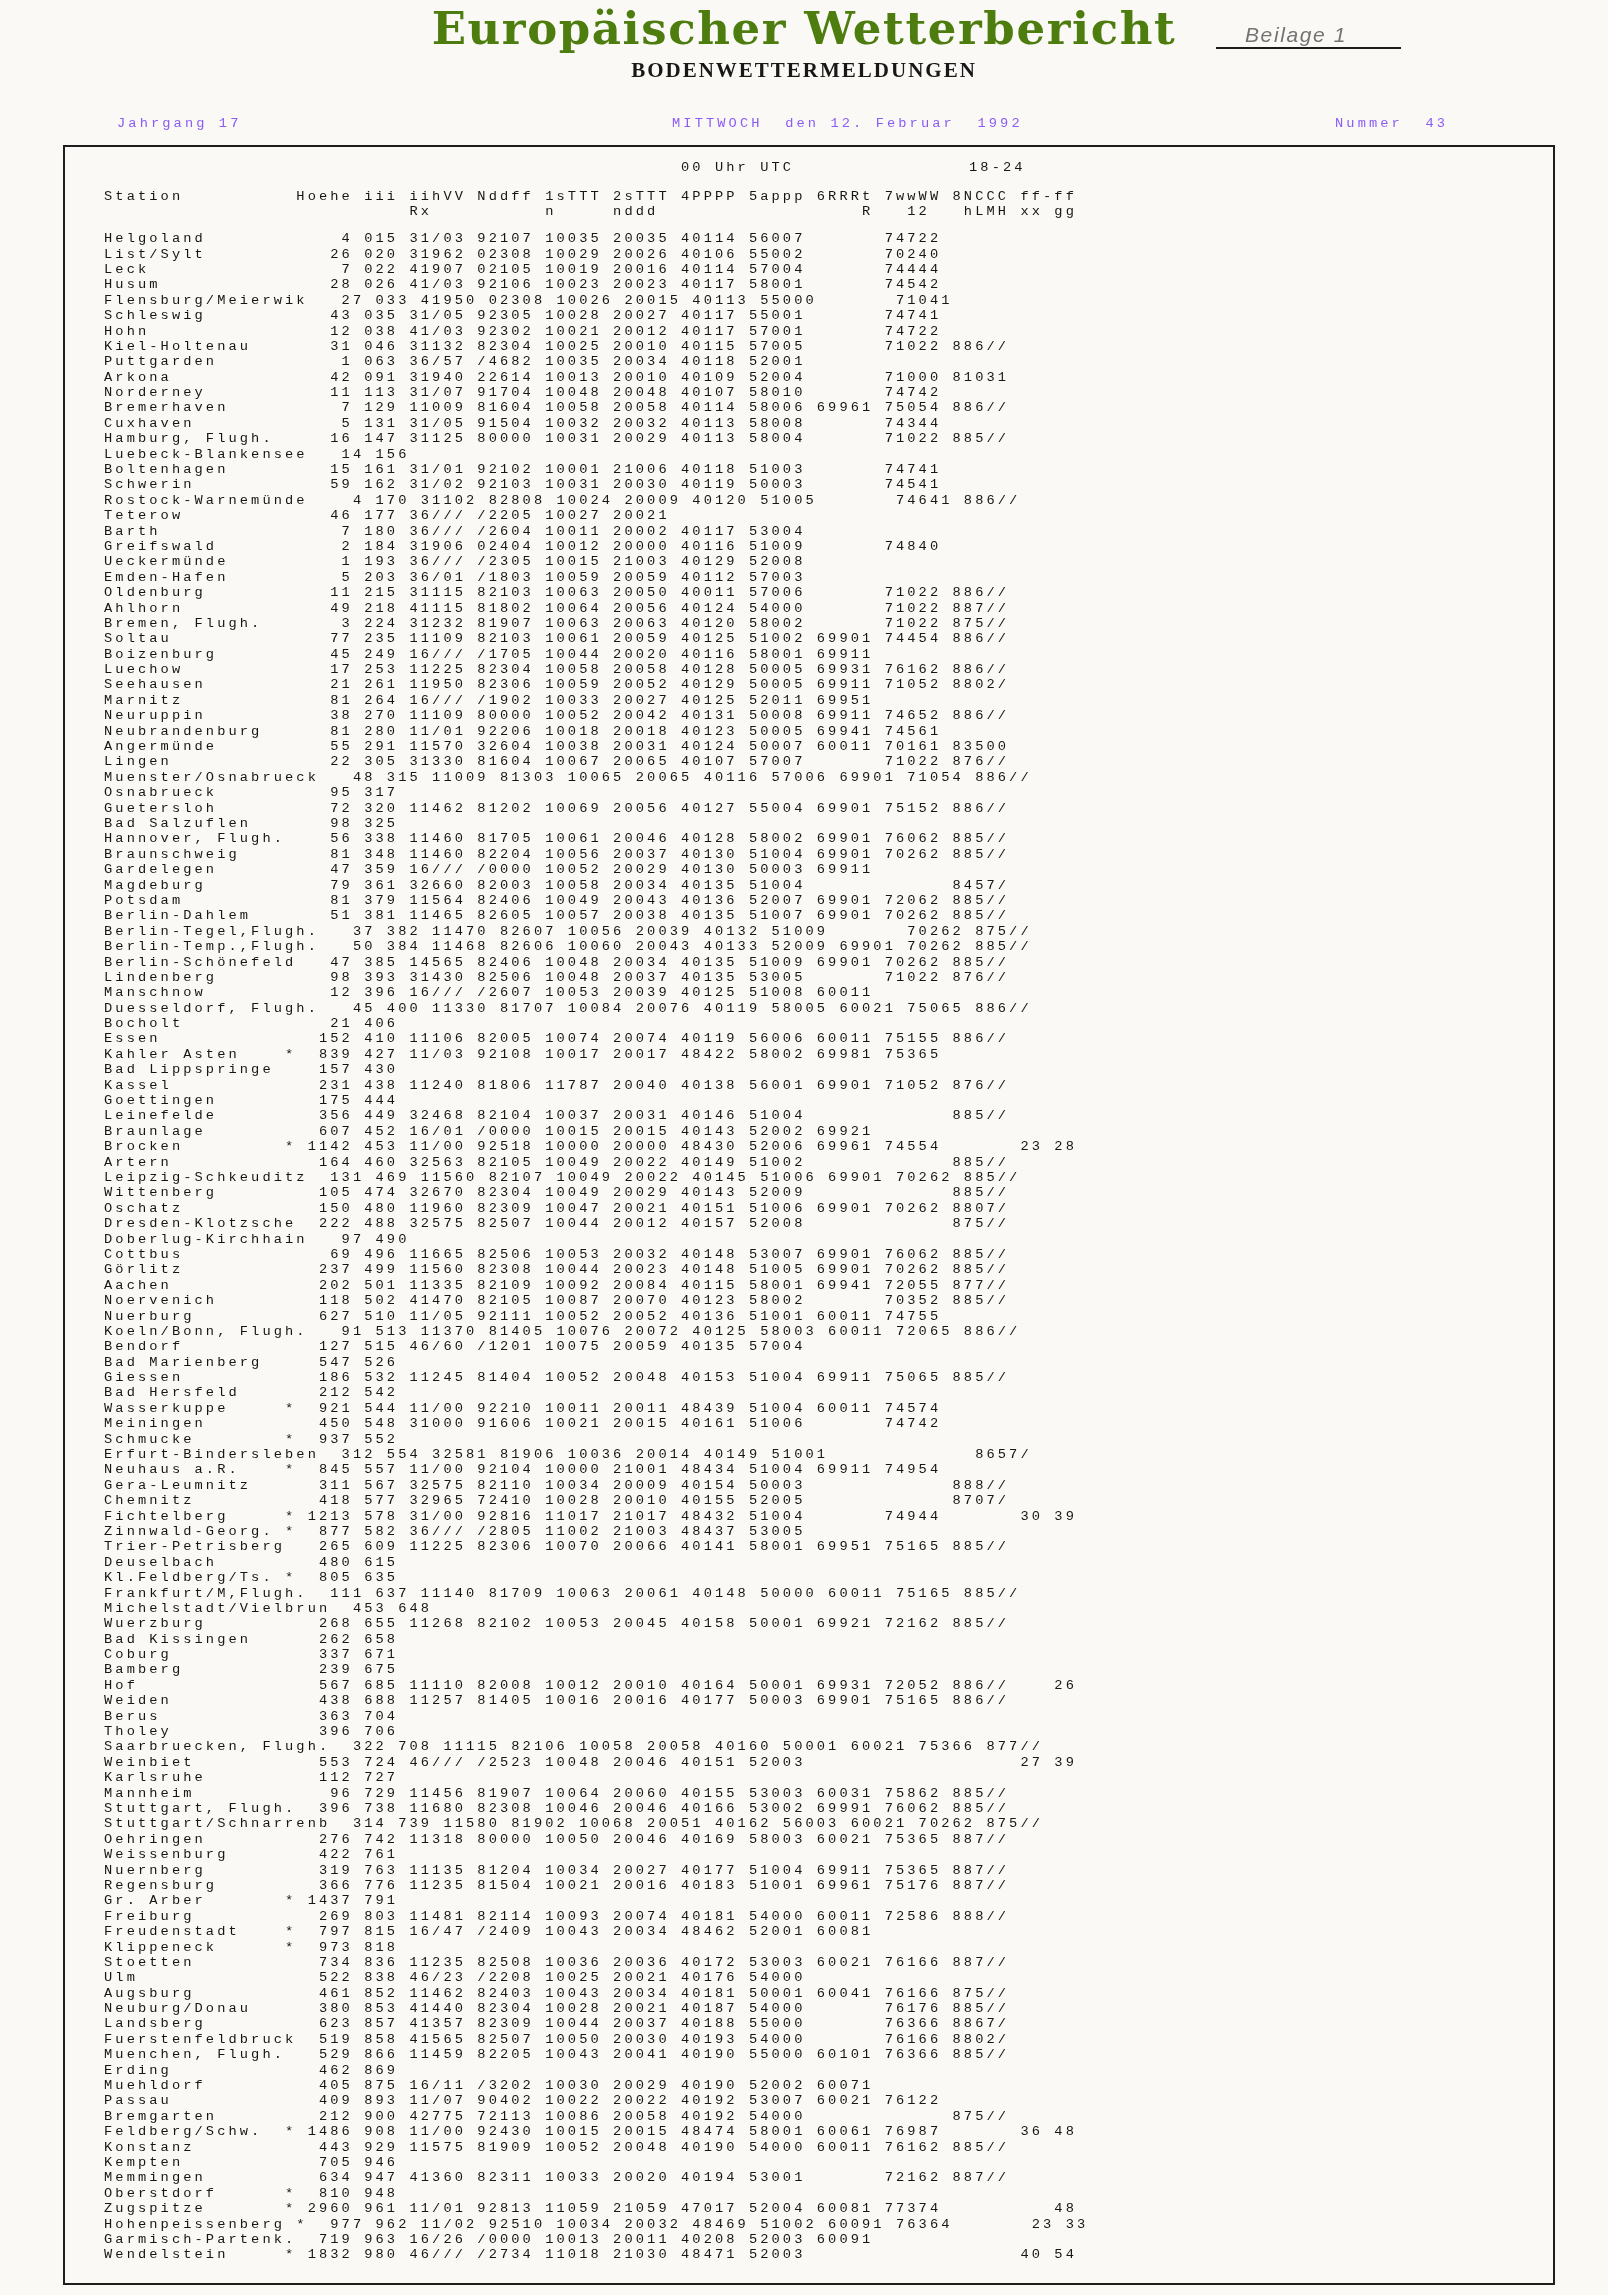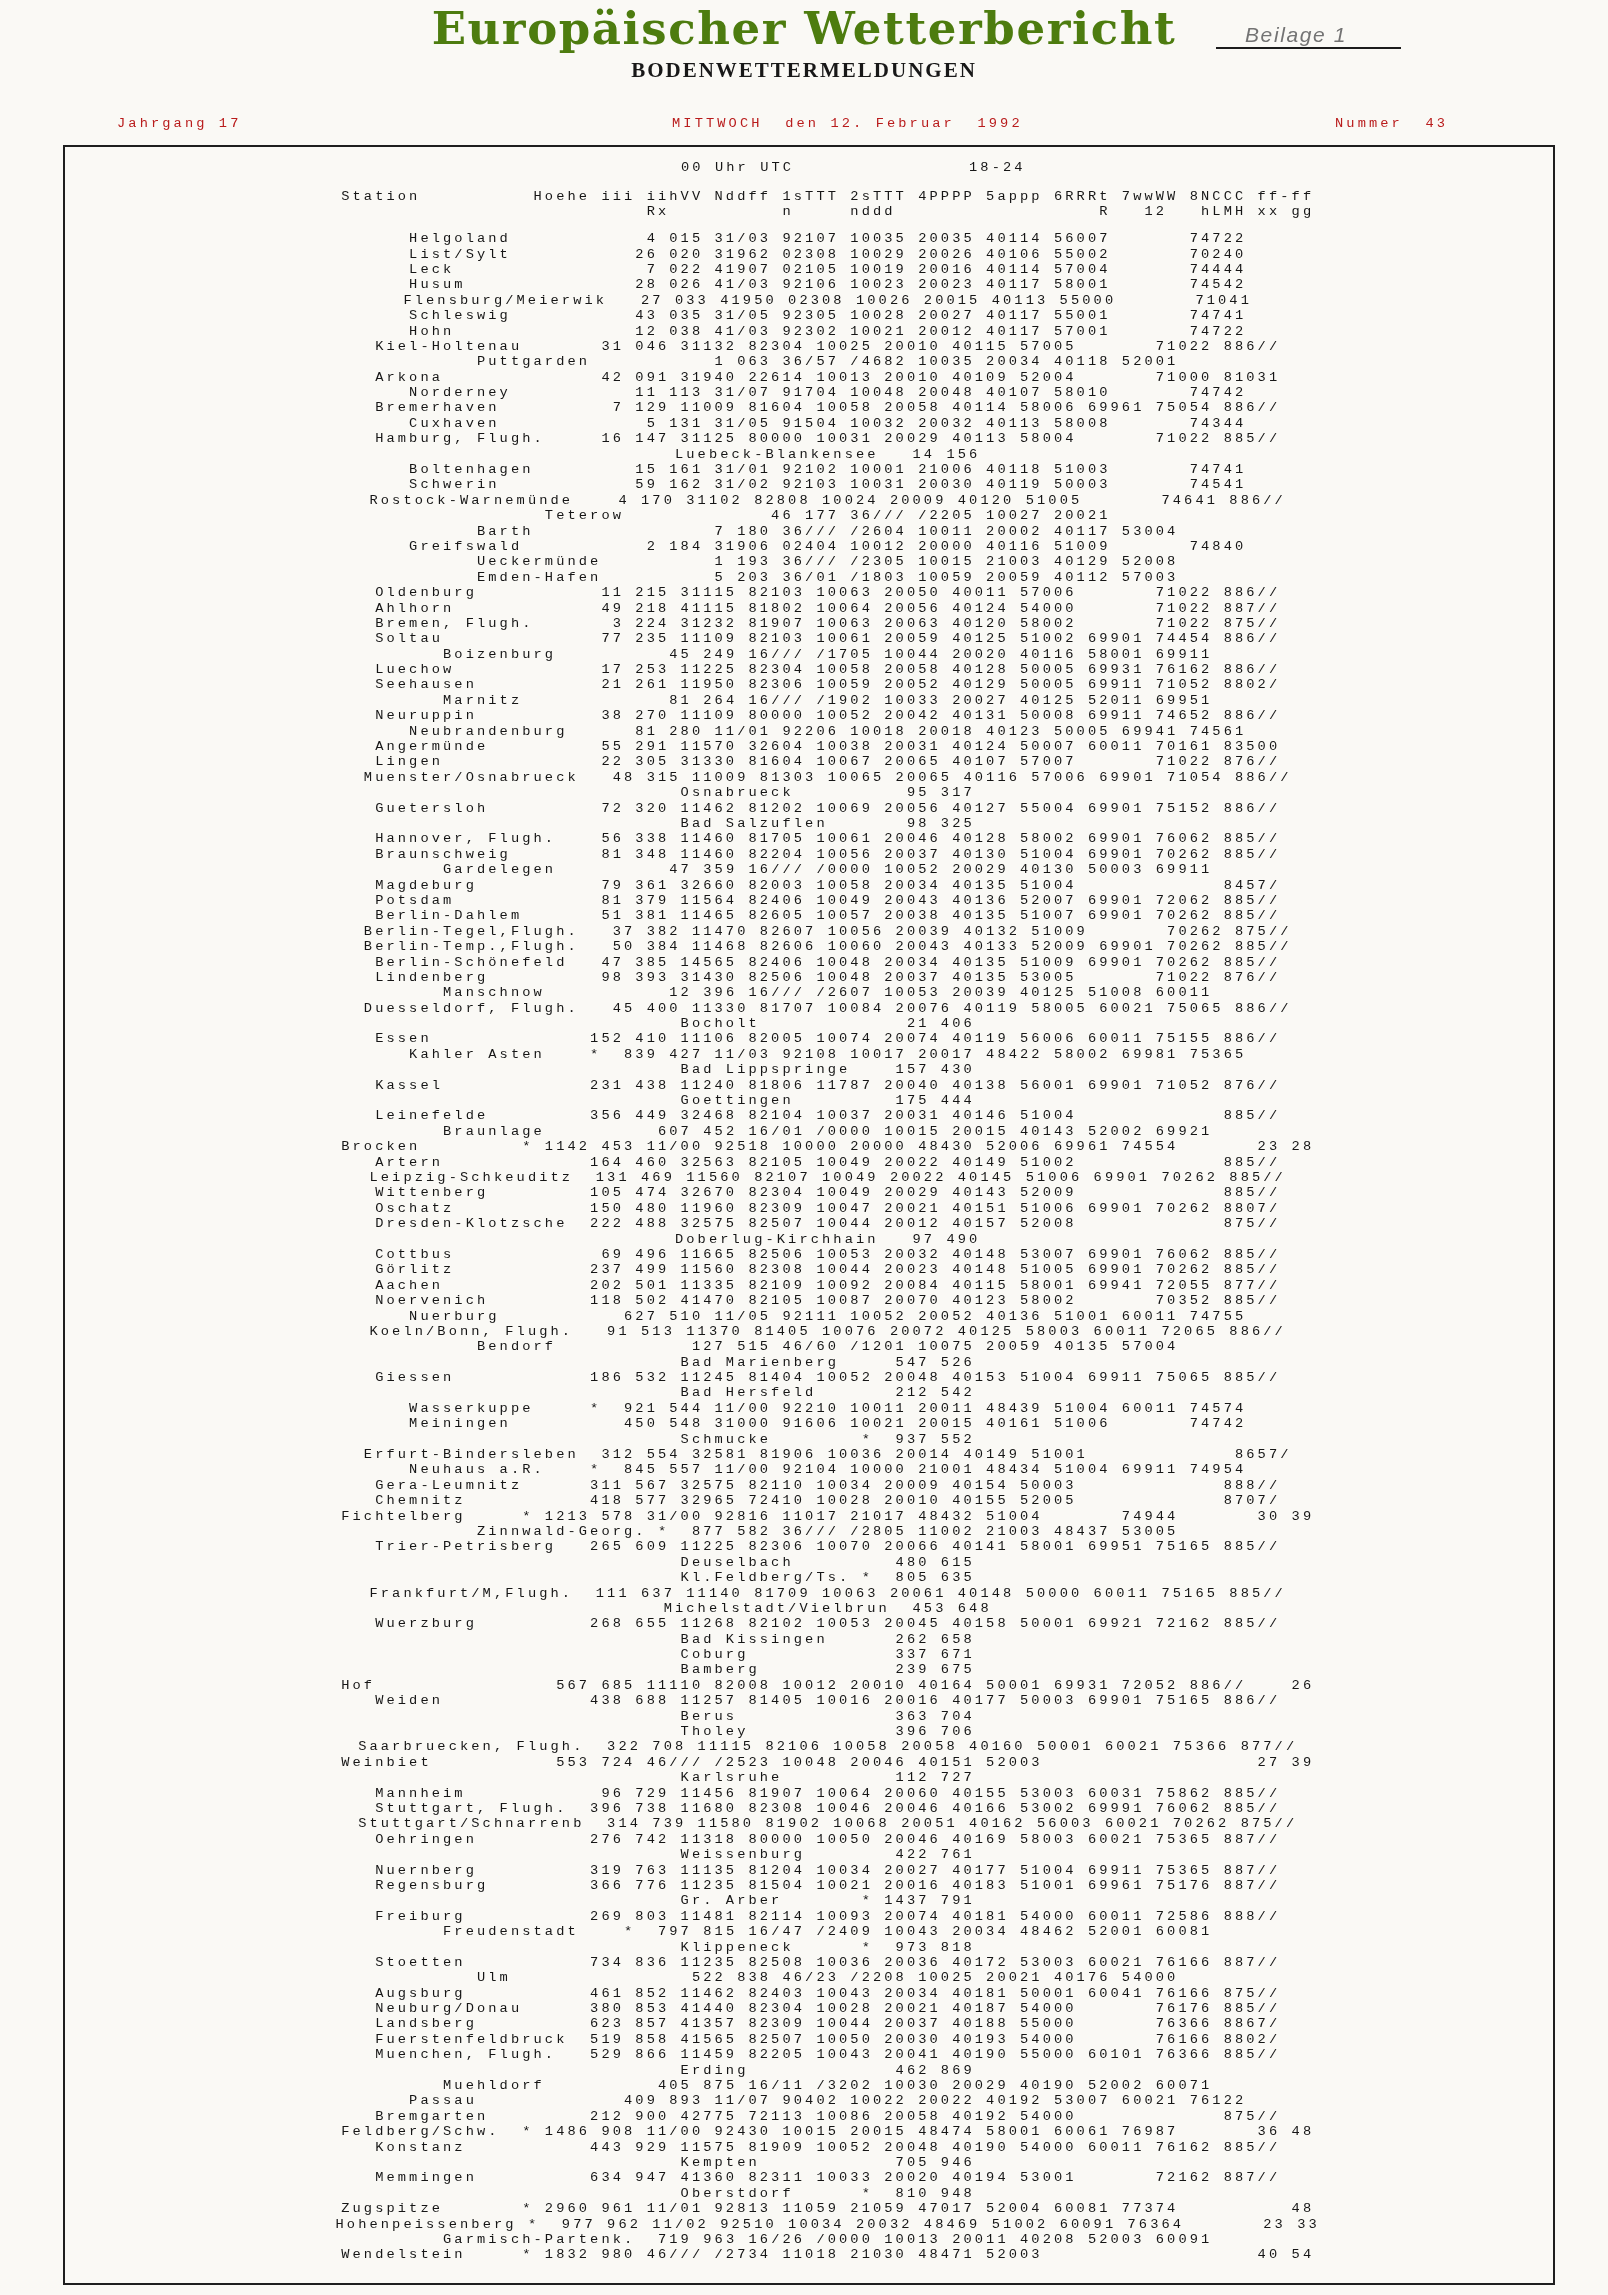--- a/index.html
+++ b/index.html
@@ -32,29 +32,29 @@
   }
   .subtitle {
     position: absolute; top: 58px; left: 0; width: 100%;
     text-align: center;
     font-family: Liberation Serif, serif;
     font-weight: bold; font-size: 21px; letter-spacing: 2px; color: #181818;
     white-space: pre;
   }
   .issue {
     position: absolute; top: 116px; left: 0; width: 100%; height: 19.3px;
-    font-size: 13.7px; letter-spacing: 3.1px; color: #b91c1c;
+    font-size: 13.7px; letter-spacing: 3.1px; color: #8b5cf6;
   }
   .issue span { position: absolute; top: 0; white-space: pre; }
   .issue .vol  { left: 117px; }
   .issue .date { left: 672px; text-align: right; }
   .issue .num  { left: 1335px; }
   .box {
     position: absolute; top: 145px; left: 63px; width: 1492px; height: 2140px;
-    border: 2.4px solid #1e1e1e; background: transparent; text-align: center;
+    border: 2.4px solid #1e1e1e; background: transparent;
   }
   .content {
     position: absolute; top: 13px; left: 39px; right: 1.6px;
     font-size: 13.7px; letter-spacing: 3.1px; line-height: 15.4px; color: #161616;
   }
   .line { white-space: pre; height: 15.4px; }
   .utc-line { position: relative; height: 15.4px; margin-bottom: 13.7px; }
   .utc-line span { position: absolute; top: 0; white-space: pre; }
   .utc-time  { left: 577px; }
   .utc-range { left: 865px; }

